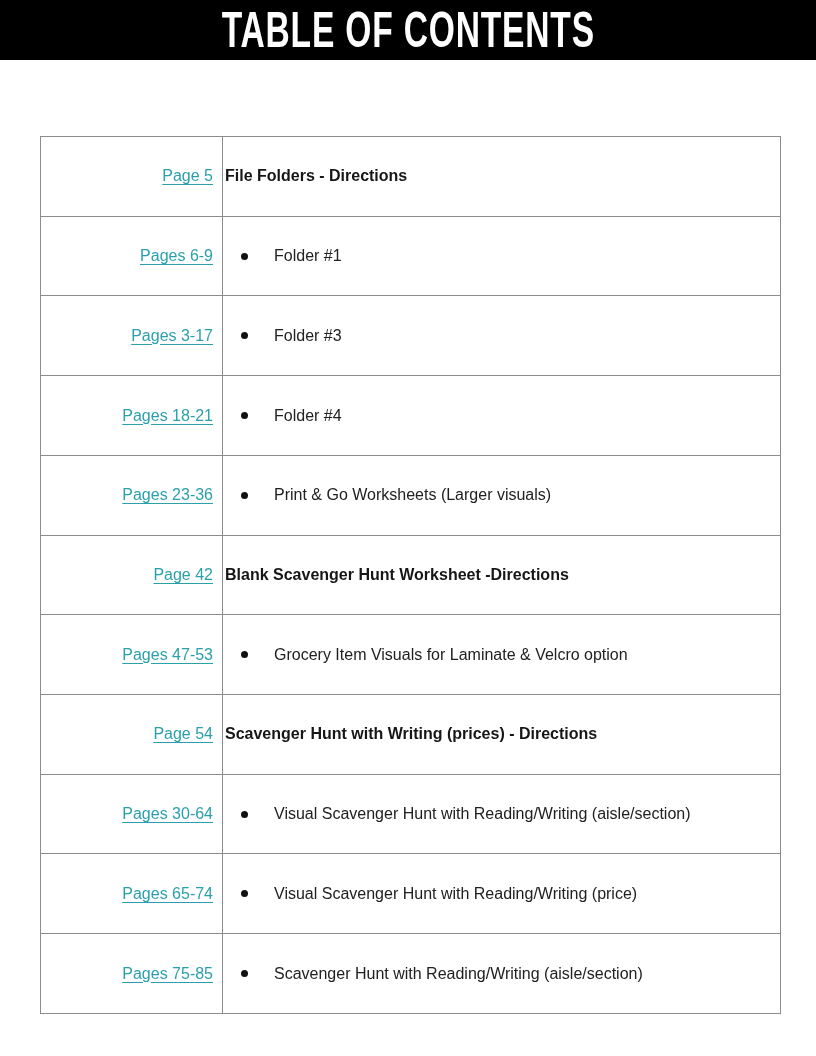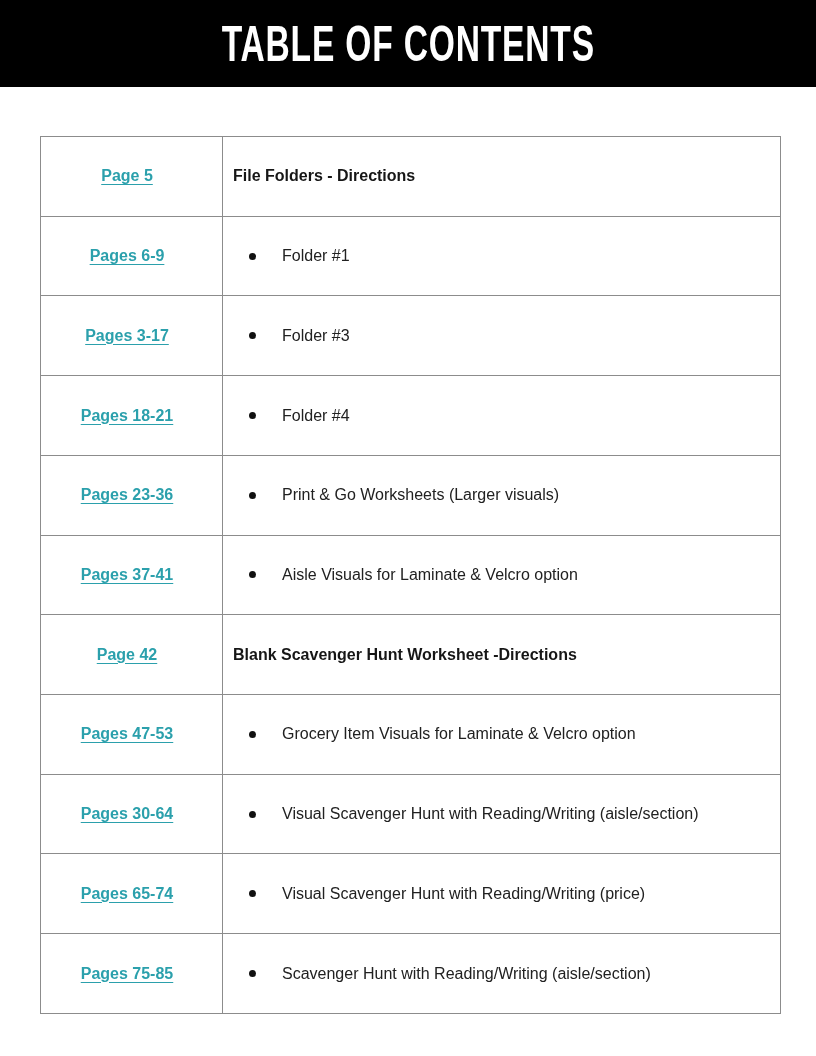--- a/index.html
+++ b/index.html
@@ -15,21 +15,21 @@
     width: 816px;
     height: 1056px;
     position: relative;
     font-family: "Liberation Sans", sans-serif;
     overflow: hidden;
   }
   .banner {
     position: absolute;
     left: 0; top: 0;
     width: 816px;
-    height: 87px;
+    height: 60px;
     background: var(--banner-bg);
     display: flex;
     align-items: center;
     justify-content: center;
   }
   .banner h1 {
     color: var(--banner-text);
     font-size: 42px;
     font-weight: 900;
     letter-spacing: 1px;
@@ -47,31 +47,30 @@
     table-layout: fixed;
   }
   table.toc td {
     border: 1px solid var(--border-color);
     vertical-align: middle;
     font-size: 16px;
     color: var(--text-color);
   }
   td.page-cell {
     width: 182px;
-    text-align: center;
+    text-align: right;
     padding-right: 9px;
-    font-weight: bold;
   }
   .page-link {
     color: var(--link-color);
     text-decoration: underline;
     text-underline-offset: 3px;
     cursor: pointer;
   }
-  td.desc-cell { padding-left: 10px; }
+  td.desc-cell { padding-left: 2px; }
   td.desc-cell .cell-flex {
     display: flex;
     align-items: center;
   }
   .bullet {
     display: inline-block;
     flex: 0 0 auto;
     width: 7px;
     height: 7px;
     border-radius: 50%;
@@ -139,50 +138,50 @@
     <td class="page-cell">
       <a href="#" class="page-link">Pages 23-36</a>
     </td>
     <td class="desc-cell">
       <span class="cell-flex">
         <span class="bullet"></span>
         <span class="desc">Print &amp; Go Worksheets (Larger visuals)</span>
       </span>
     </td>
   </tr>
-      <tr class="item-row">
-    <td class="page-cell">
-      <a href="#" class="page-link">Pages 37-41</a>
-    </td>
-    <td class="desc-cell">
-      <span class="cell-flex">
-        <span class="bullet"></span>
-        <span class="desc">Aisle Visuals for Laminate &amp; Velcro option</span>
-      </span>
-    </td>
-  </tr>
       <tr class="section-row">
     <td class="page-cell">
       <a href="#" class="page-link">Page 42</a>
     </td>
     <td class="desc-cell">
       <span class="cell-flex">
 
         <span class="desc">Blank Scavenger Hunt Worksheet -Directions</span>
       </span>
     </td>
   </tr>
       <tr class="item-row">
     <td class="page-cell">
       <a href="#" class="page-link">Pages 47-53</a>
     </td>
     <td class="desc-cell">
       <span class="cell-flex">
         <span class="bullet"></span>
         <span class="desc">Grocery Item Visuals for Laminate &amp; Velcro option</span>
+      </span>
+    </td>
+  </tr>
+      <tr class="section-row">
+    <td class="page-cell">
+      <a href="#" class="page-link">Page 54</a>
+    </td>
+    <td class="desc-cell">
+      <span class="cell-flex">
+
+        <span class="desc">Scavenger Hunt with Writing (prices) - Directions</span>
       </span>
     </td>
   </tr>
       <tr class="item-row">
     <td class="page-cell">
       <a href="#" class="page-link">Pages 30-64</a>
     </td>
     <td class="desc-cell">
       <span class="cell-flex">
         <span class="bullet"></span>

